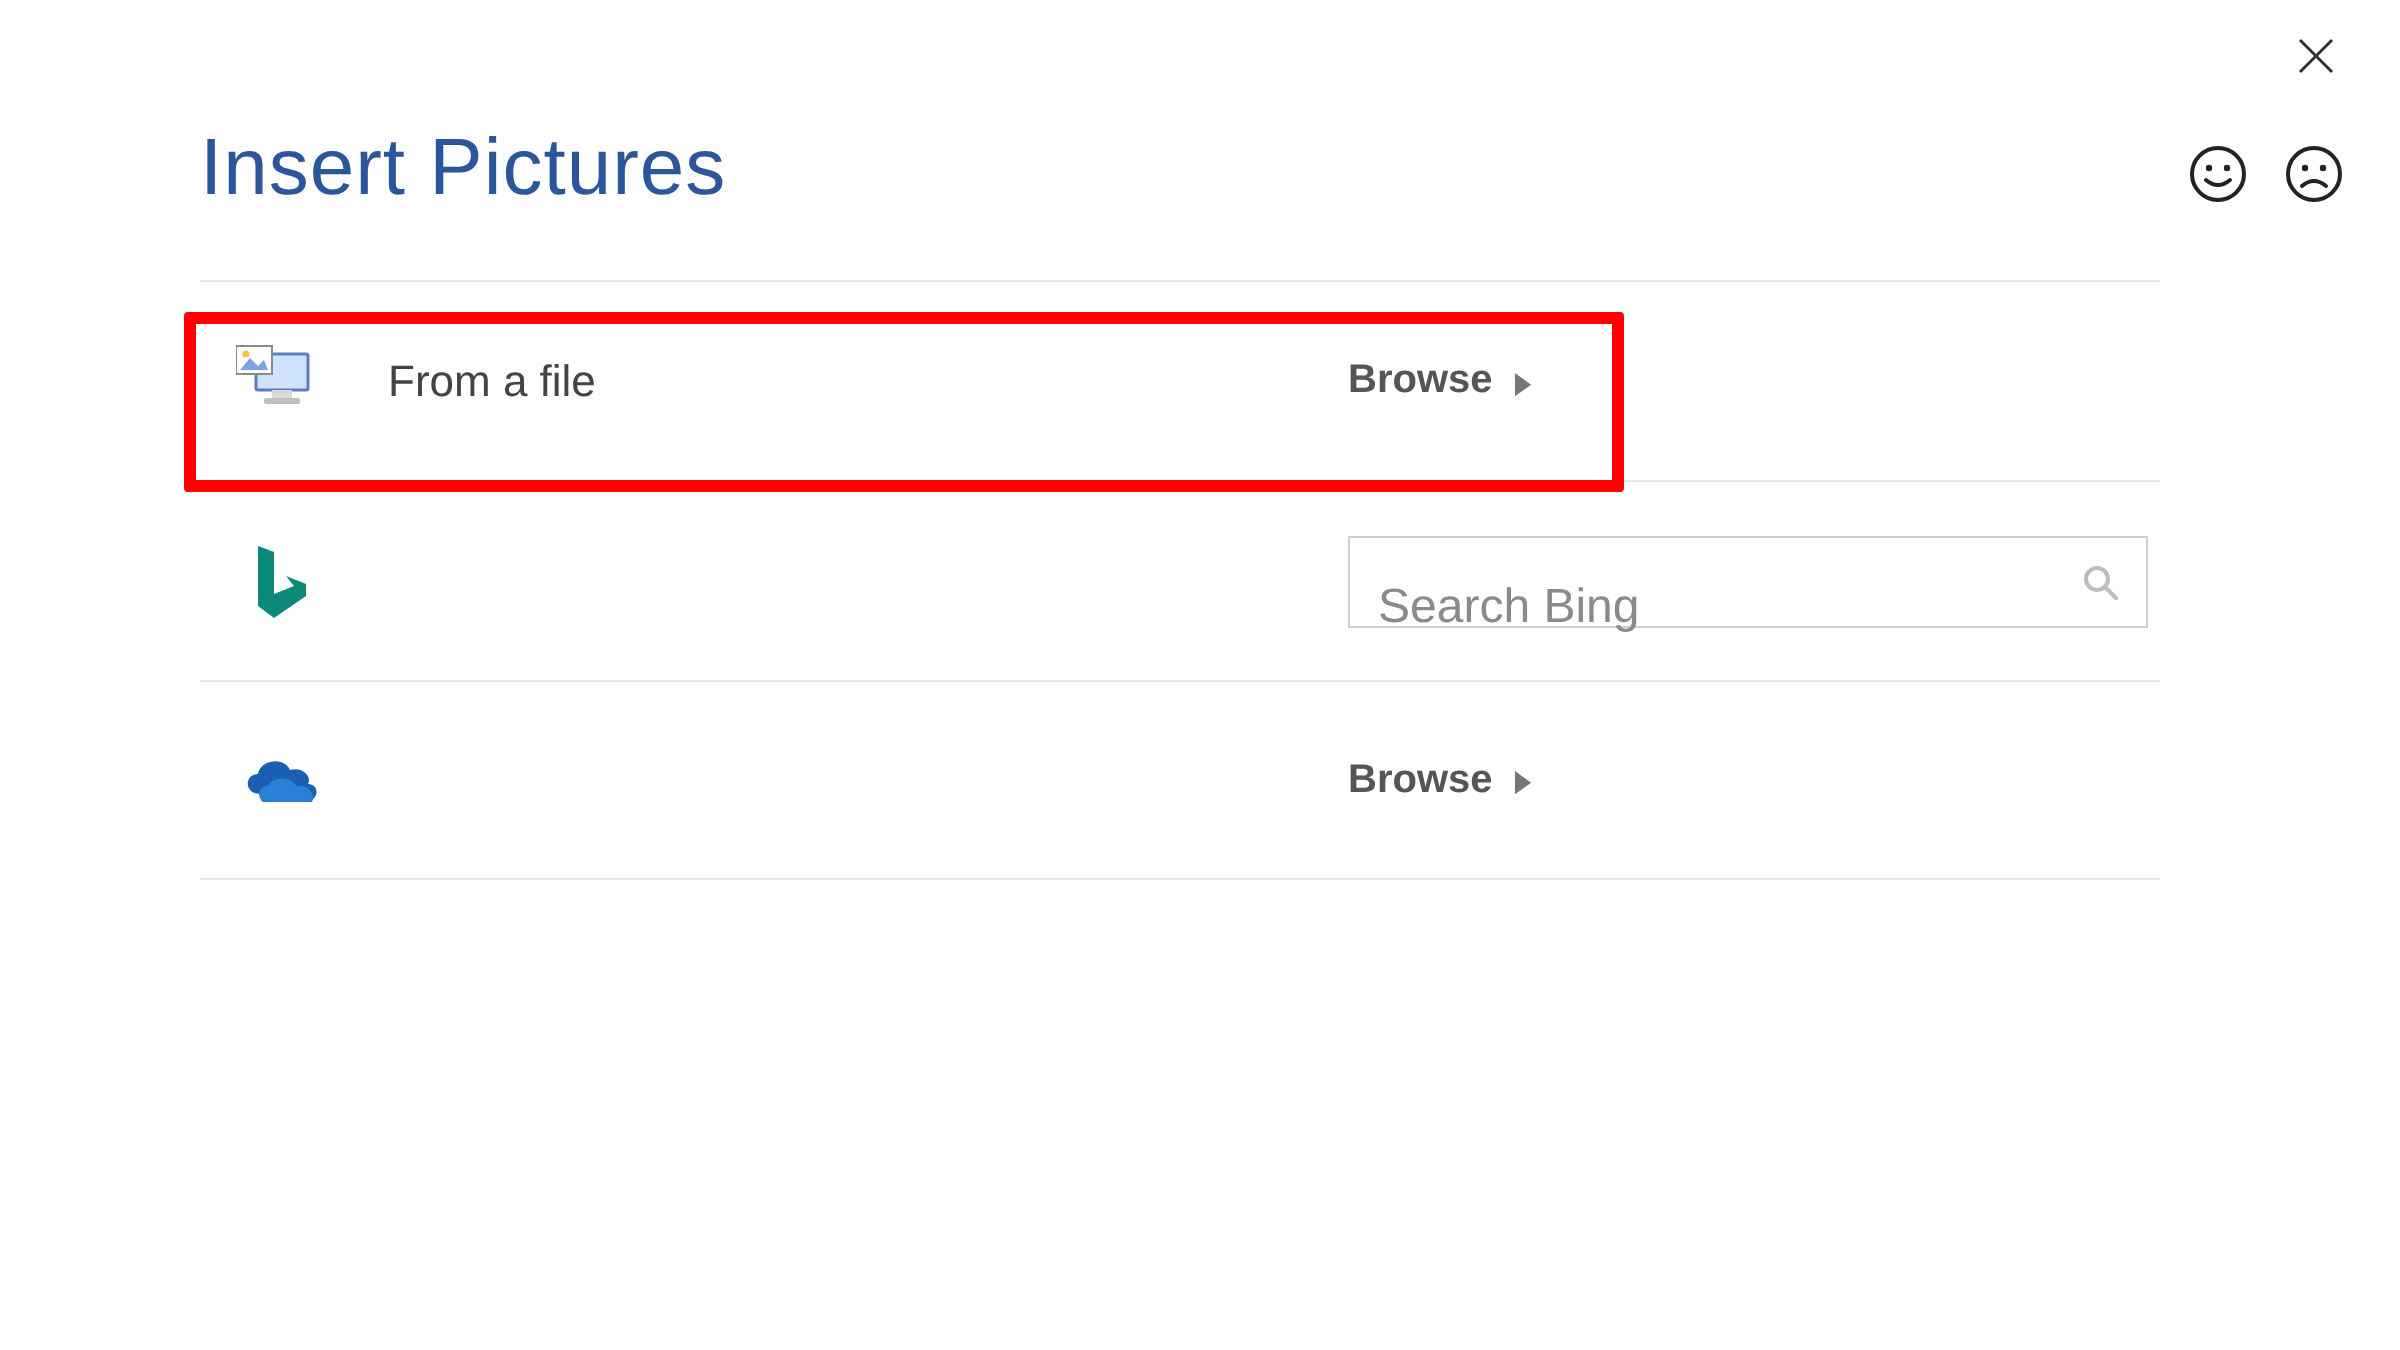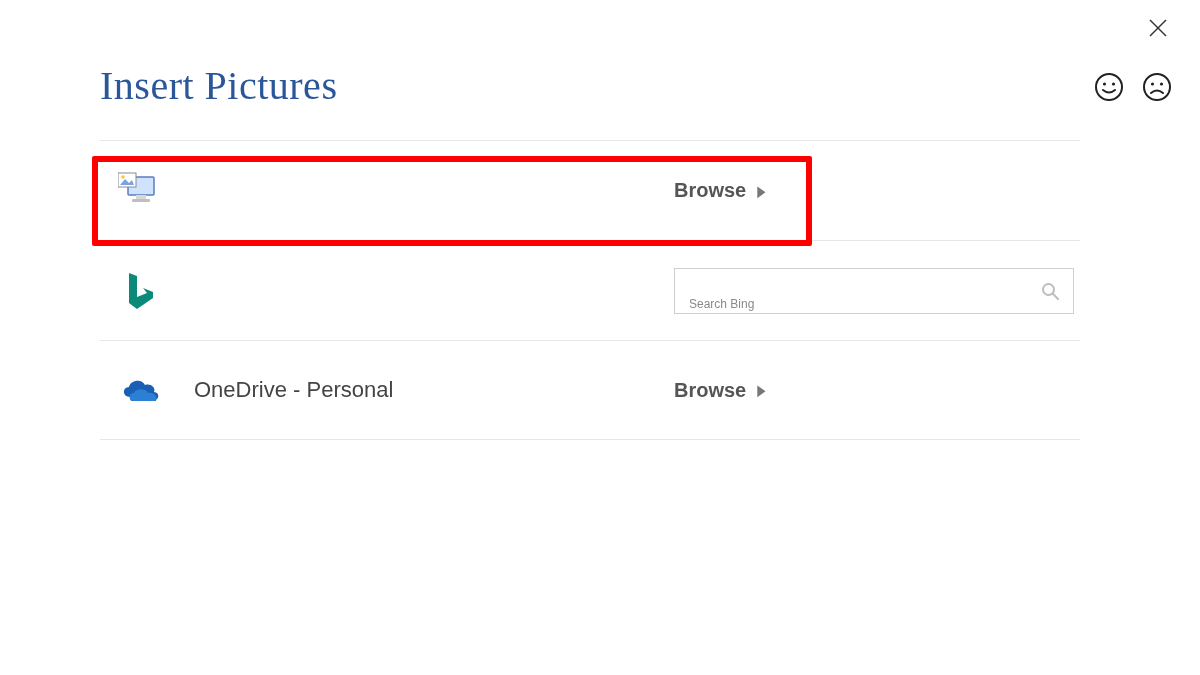--- a/index.html
+++ b/index.html
@@ -15,21 +15,21 @@
     position: absolute; top: 72px; right: 28px;
     display: flex; gap: 18px; align-items: center;
   }
   .feedback .face {
     width: 30px; height: 30px; display:flex; align-items:center; justify-content:center;
     cursor: pointer; color:#222;
   }
 
   .dialog-title {
     position: absolute; left: 100px; top: 62px;
-    font-size: 40px; font-weight: 300; color: #2b579a; letter-spacing: 0.5px; font-family: Liberation Serif, serif;
+    font-size: 40px; font-weight: 300; color: #2b579a; letter-spacing: 0.5px;
   }
 
   .list {
     position: absolute; left: 100px; top: 140px; width: 980px;
   }
   .row {
     height: 100px; border-top: 1px solid #e6e6e6; display: flex; align-items: center;
     padding: 0 6px 0 10px;
   }
   .row:last-child { border-bottom: 1px solid #e6e6e6; }
@@ -38,21 +38,21 @@
   .row .action-area { margin-left: auto; width: 400px; display:flex; align-items:center; }
 
   .browse-link { font-size: 20px; color:#555; font-weight:600; display:flex; align-items:center; gap:10px; cursor:pointer;text-align:center; }
   .browse-link .chev { display:inline-block; font-size:14px; color:#777; transform: scaleX(0.7); }
 
   .search-box {
     width: 400px; height: 46px; border:1px solid #cfcfcf; background:#fff;
     display:flex; align-items:center; padding: 0 14px; justify-content: space-between;
   }
   .search-box input {
-    border:none; outline:none; flex:1; font-size:12px; color:#333; background:transparent;margin-top:26px;
+    border:none; outline:none; flex:1; font-size:24px; color:#333; background:transparent;margin-top:26px;
   }
   .search-box input::placeholder { color:#8a8a8a; }
   .search-box .mag { color:#bdbdbd; display:flex; align-items:center; }
 
   .highlight {
     position: absolute; left: 92px; top: 156px; width: 720px; height: 90px;
     border: 6px solid #ff0000; border-radius: 2px; pointer-events: none;
   }
 
   
@@ -99,20 +99,21 @@
 
           <rect x="10" y="6" width="26" height="18" rx="1" fill="#cfe3ff" stroke="#5a7fbf" stroke-width="1.5"></rect>
           <rect x="18" y="24" width="10" height="4" fill="#d8d8d8"></rect>
           <rect x="14" y="28" width="18" height="3" rx="1" fill="#bfbfbf"></rect>
 
           <rect x="0" y="2" width="18" height="14" fill="#fff" stroke="#8a8a8a" stroke-width="1"></rect>
           <polygon points="2,14 7,8 11,12 14,9 16,14" fill="#7aa3e0"></polygon>
           <circle cx="5" cy="6" r="1.8" fill="#f6c350"></circle>
         </svg>
       </div>
+      <div class="label">From a file</div>
       <div class="action-area">
         <div class="browse-link">
           <span>Browse</span>
           <span class="chev">▶</span>
         </div>
       </div>
     </div>
 
     <div class="row">
       <div class="icon-slot">
@@ -133,21 +134,20 @@
       </div>
     </div>
 
     <div class="row">
       <div class="icon-slot">
         <svg width="44" height="30" viewBox="0 0 44 30">
           <path d="M12 22 C4 22 4 12 11 12 C12 5 24 3 27 10 C34 8 38 14 36 17 C42 17 42 26 34 26 L14 26 C12 26 12 22 12 22 Z" fill="#1a5fb4"></path>
           <path d="M16 26 C10 26 10 18 16 18 C18 13 28 13 30 18 C36 17 40 22 38 26 Z" fill="#2b80d6"></path>
         </svg>
       </div>
-      <div class="label">OneDrive - Personal</div>
       <div class="action-area">
         <div class="browse-link">
           <span>Browse</span>
           <span class="chev">▶</span>
         </div>
       </div>
     </div>
 
   </div>
 

